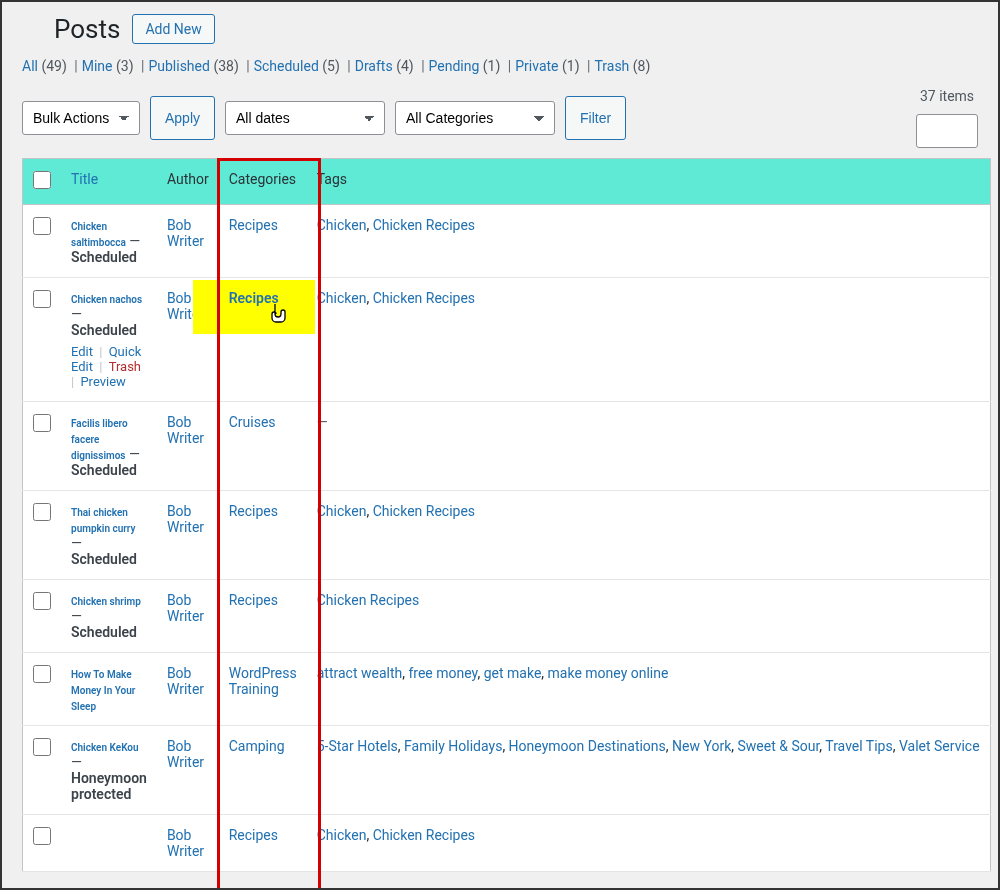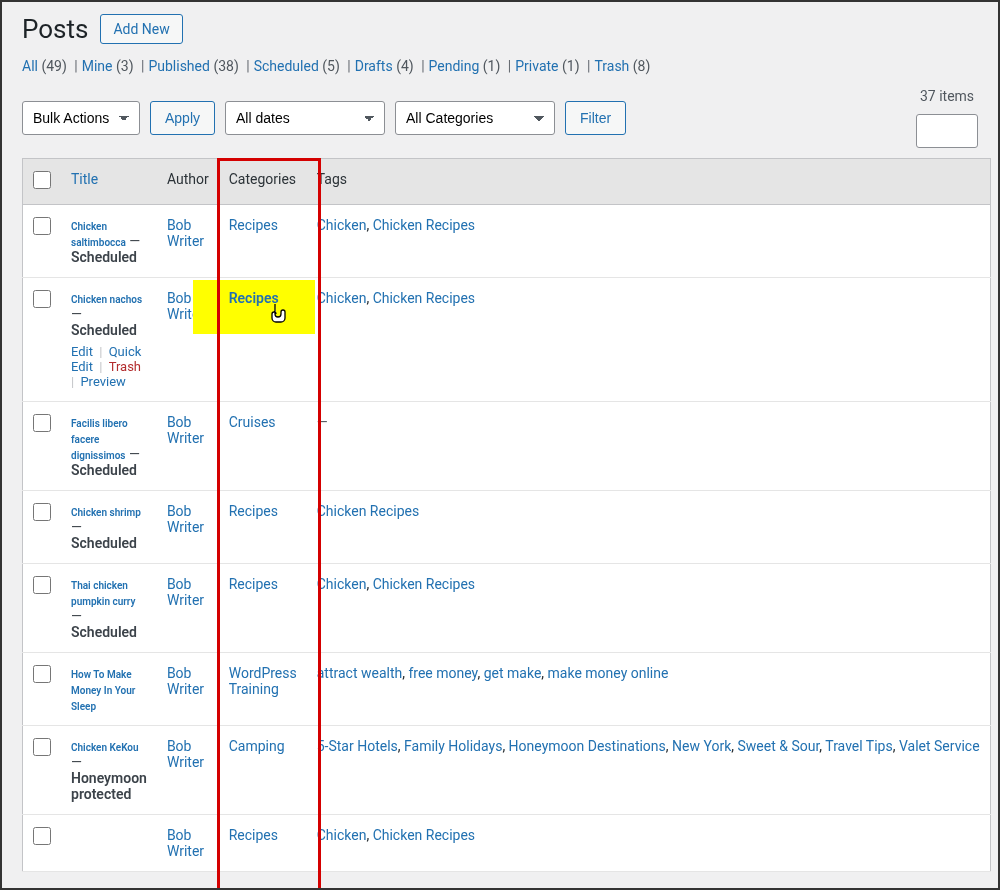--- a/index.html
+++ b/index.html
@@ -1,35 +1,35 @@
 <!DOCTYPE html>
 <html><head>
   <meta charset="utf-8">
   <style>
     * { box-sizing: border-box; margin: 0; padding: 0; }
     body { font-family: -apple-system, BlinkMacSystemFont, "Segoe UI", Roboto, sans-serif; background: #f0f0f1; color: #1d2327; font-size: 14px; width: 1000px; height: 890px; overflow: hidden; border: 2px solid #333; }
     .wrap { padding: 12px 20px; }
-    .header-row { display: flex; align-items: flex-end; gap: 12px; margin-bottom: 14px; }
+    .header-row { display: flex; align-items: flex-end; gap: 12px; margin-bottom: 14px; margin-left: 32px; }
     h1 { font-size: 26px; font-weight: 400; }
     .page-title-action { display: inline-block; padding: 6px 12px; border: 1px solid #2271b1; color: #2271b1; background: #f6f7f7; border-radius: 3px; font-size: 14px; cursor: pointer; text-decoration: none; }
     .subsubsub { list-style: none; display: flex; flex-wrap: wrap; gap: 0; margin-bottom: 14px; font-size: 14px; color: #646970; }
     .subsubsub li { white-space: nowrap; }
     .subsubsub a { color: #2271b1; text-decoration: none; }
     .subsubsub .count { color: #50575e; }
     .subsubsub .sep { color: #646970; margin: 0 4px; }
     .tablenav { display: flex; align-items: center; gap: 10px; margin-bottom: 10px; }
     .tablenav select { padding: 4px 28px 4px 10px; border: 1px solid #8c8f94; border-radius: 3px; background: #fff; font-size: 14px; height: 34px; appearance: none; background-image: linear-gradient(45deg, transparent 50%, #50575e 50%), linear-gradient(135deg, #50575e 50%, transparent 50%); background-position: calc(100% - 15px) 14px, calc(100% - 10px) 14px; background-size: 5px 5px; background-repeat: no-repeat; }
-    .tablenav .button { padding: 6px 14px; border: 1px solid #2271b1; color: #2271b1; background: #f6f7f7; border-radius: 3px; cursor: pointer; font-size: 14px; height: 34px; }
+    .tablenav .button { padding: 6px 14px; border: 1px solid #2271b1; color: #2271b1; background: #f6f7f7; border-radius: 3px; cursor: pointer; font-size: 14px; height: 44px; }
     .tablenav .w200 { min-width: 160px; }
     .tablenav-right { margin-left: auto; display: flex; align-items: center; gap: 10px; flex-direction: column; }
     .displaying-num { color: #50575e; font-size: 14px; }
     .search-box input[type=search] { border: 1px solid #8c8f94; border-radius: 3px; padding: 4px 8px; height: 34px; width: 62px; }
     table.wp-list-table { width: 100%; border-collapse: collapse; background: #fff; border: 1px solid #c3c4c7; }
     table.wp-list-table th, table.wp-list-table td { text-align: left; padding: 12px 10px; vertical-align: top; font-size: 14px; }
-    table.wp-list-table thead th { font-weight: 400; color: #2c3338; border-bottom: 1px solid #c3c4c7; background: #e5e5e5; margin-top: 36px; }
+    table.wp-list-table thead th { font-weight: 400; color: #2c3338; border-bottom: 1px solid #c3c4c7; background: #5eead4; margin-top: 36px; }
     table.wp-list-table thead th a { color: #2271b1; text-decoration: none; }
     table.wp-list-table tbody tr { border-bottom: 1px solid #e5e5e5; }
     .check-column { width: 40px; text-align: center; }
     .check-column input[type=checkbox] { width: 18px; height: 18px; border: 1px solid #8c8f94; border-radius: 4px; cursor: pointer; }
     .col-title { width: 460px; }
     .col-author { width: 120px; }
     .col-categories { width: 190px; }
     .col-tags { width: 150px; }
     a { color: #2271b1; text-decoration: none; }
     .row-title { font-weight: 600; color: #2271b1; font-size: 10px; }
@@ -115,31 +115,31 @@
           </tr>
           <tr>
             <td class="check-column"><input type="checkbox" style=""></td>
             <td class="col-title"><strong><a class="row-title">Facilis libero facere dignissimos</a><span class="post-state-sep"> — </span><span class="post-state">Scheduled</span></strong></td>
             <td class="col-author"><a>Bob Writer</a></td>
             <td class="col-categories"><a>Cruises</a></td>
             <td class="col-tags overflow-clip"><span class="muted-dash">—</span></td>
           </tr>
           <tr>
             <td class="check-column"><input type="checkbox" style=""></td>
+            <td class="col-title"><strong><a class="row-title">Thai chicken pumpkin curry</a><span class="post-state-sep"> — </span><span class="post-state">Scheduled</span></strong></td>
+            <td class="col-author"><a>Bob Writer</a></td>
+            <td class="col-categories"><a>Recipes</a></td>
+            <td class="col-tags overflow-clip"><a>Chicken</a>, <a>Chicken Recipes</a></td>
+          </tr>
+          <tr>
+            <td class="check-column"><input type="checkbox" style=""></td>
             <td class="col-title"><strong><a class="row-title">Chicken shrimp</a><span class="post-state-sep"> — </span><span class="post-state">Scheduled</span></strong></td>
             <td class="col-author"><a>Bob Writer</a></td>
             <td class="col-categories"><a>Recipes</a></td>
             <td class="col-tags overflow-clip"><a>Chicken Recipes</a></td>
-          </tr>
-          <tr>
-            <td class="check-column"><input type="checkbox" style=""></td>
-            <td class="col-title"><strong><a class="row-title">Thai chicken pumpkin curry</a><span class="post-state-sep"> — </span><span class="post-state">Scheduled</span></strong></td>
-            <td class="col-author"><a>Bob Writer</a></td>
-            <td class="col-categories"><a>Recipes</a></td>
-            <td class="col-tags overflow-clip"><a>Chicken</a>, <a>Chicken Recipes</a></td>
           </tr>
           <tr>
             <td class="check-column"><input type="checkbox" style=""></td>
             <td class="col-title"><strong><a class="row-title">How To Make Money In Your Sleep</a></strong></td>
             <td class="col-author"><a>Bob Writer</a></td>
             <td class="col-categories"><a>WordPress Training</a></td>
             <td class="col-tags overflow-clip"><a>attract wealth</a>, <a>free money</a>, <a>get make</a>, <a>make money online</a></td>
           </tr>
           <tr>
             <td class="check-column"><input type="checkbox" style=""></td>

